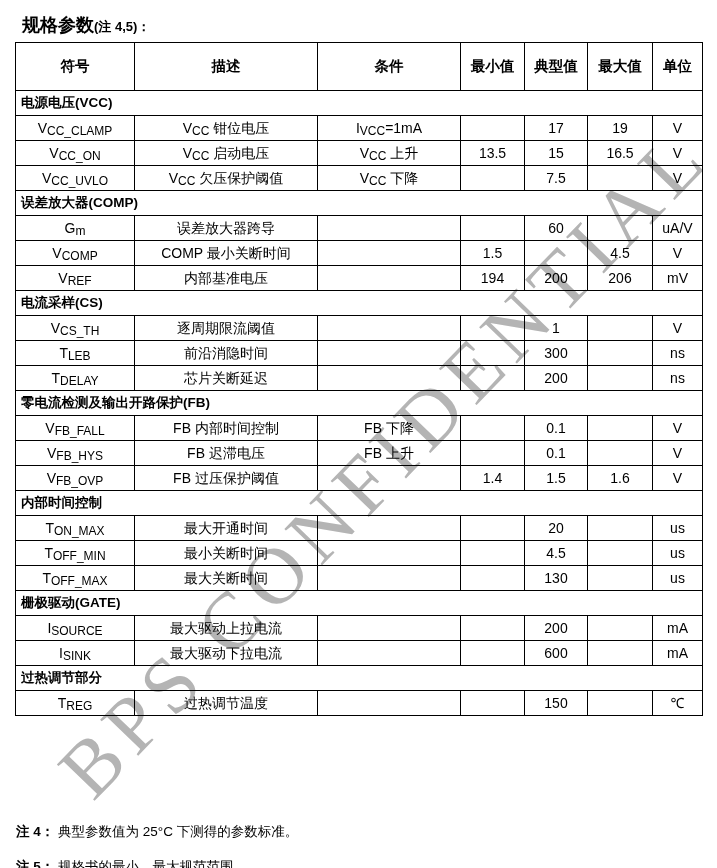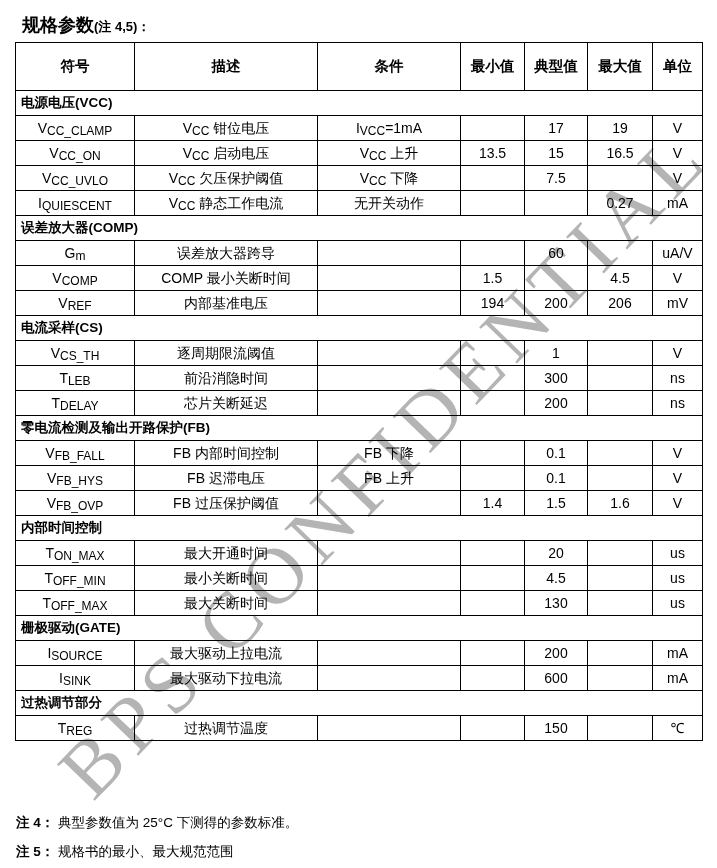--- a/index.html
+++ b/index.html
@@ -75,21 +75,21 @@
     line-height: 0;
     vertical-align: -2px;
     letter-spacing: 0;
   }
   .notes {
     position: absolute;
     left: 16px; top: 806px;
     font-size: 13.5px;
     z-index: 1;
   }
-  .note { margin: 8px 0 11px 0; }
+  .note { margin: 17px 0 11px 0; }
   .note-label { font-weight: bold; }
 </style>
 </head>
 <body>
 
 <div class="page">
 
   <div class="watermark" style="color: rgb(180, 180, 180);">BPS CONFIDENTIAL</div>
 
   <h1 class="title"><span>规格参数</span><span class="title-note">(注 4,5)：</span></h1>
@@ -140,29 +140,20 @@
         <tr>
           <td>V<sub>CC_UVLO</sub></td>
           <td>V<sub>CC</sub> 欠压保护阈值</td>
           <td>V<sub>CC</sub> 下降</td>
           <td></td>
           <td>7.5</td>
           <td></td>
           <td>V</td>
         </tr>
         <tr>
-          <td>I<sub>QUIESCENT</sub></td>
-          <td>V<sub>CC</sub> 静态工作电流</td>
-          <td>无开关动作</td>
-          <td></td>
-          <td></td>
-          <td>0.27</td>
-          <td>mA</td>
-        </tr>
-        <tr>
           <td colspan="7" class="section">误差放大器(COMP)</td>
         </tr>
         <tr>
           <td>G<sub>m</sub></td>
           <td>误差放大器跨导</td>
           <td></td>
           <td></td>
           <td>60</td>
           <td></td>
           <td>uA/V</td>

